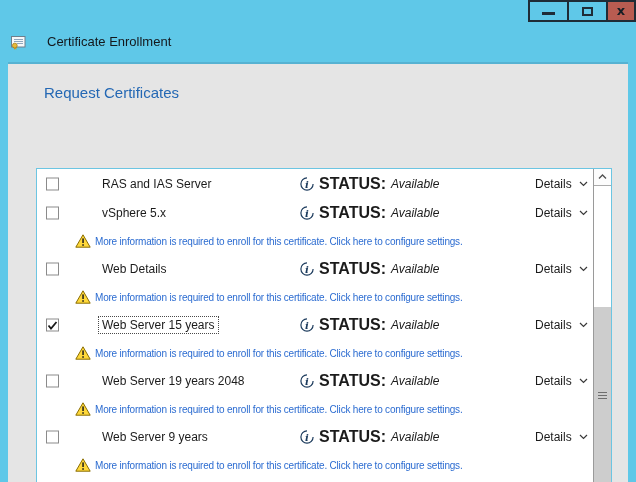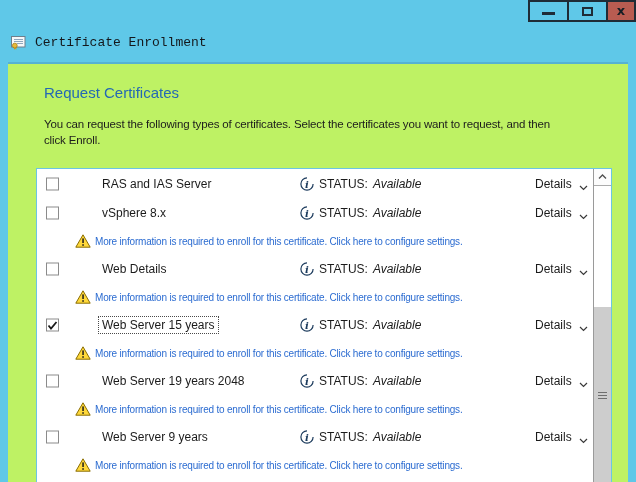--- a/index.html
+++ b/index.html
@@ -23,25 +23,25 @@
   .win-btn{
     width:41px;height:22px;border:2px solid #1f2c36;margin-left:-2px;
     display:flex;align-items:center;justify-content:center;background:transparent;cursor:pointer;
   }
   .win-btn:first-child{margin-left:0;}
   .win-btn.close{background:var(--close-button);width:30px;}
   .glyph-min{width:13px;height:3px;background:#1f2c36;margin-top:5px;}
   .glyph-max{width:11px;height:9px;border:2px solid #1f2c36;background:transparent;}
   .glyph-close{font:bold 13px "DejaVu Sans",sans-serif;color:#141d24;line-height:1;margin-top:-1px;}
   
-  .title-row{position:absolute;top:34px;left:10px;display:flex;align-items:center;gap:8px;font-family:Liberation Mono, monospace;}
+  .title-row{position:absolute;top:34px;left:10px;display:flex;align-items:flex-start;gap:20px;}
   .title-text{font-size:13px;color:#14181c;}
   
   .panel{
-    position:absolute;left:8px;right:8px;top:62px;bottom:0;background:#bef264;
+    position:absolute;left:8px;right:8px;top:62px;bottom:0;background:#e5e5e5;
     border-top:2px solid #56b2d2;
   }
   .page-heading{position:absolute;left:36px;top:20px;font-size:15px;color:var(--heading);}
   .page-desc{position:absolute;left:36px;top:52px;font-size:11.5px;letter-spacing:-0.15px;line-height:16px;color:#1c1c1c;}
   .page-desc span{display:block;white-space:nowrap;}
   
   .cert-list{
     position:absolute;left:28px;right:16px;top:104px;bottom:-2px;
     border:1px solid var(--list-border);background:#fff;overflow:hidden;
   }
@@ -57,25 +57,25 @@
   .checkbox.checked .check{display:block;}
   .cert-label{
     position:absolute;left:27px;top:50%;transform:translateY(-50%);
     font-size:12px;padding:1px 3px;white-space:nowrap;cursor:default;margin-left:35px;
   }
   .cert-label.focused{outline:1px dotted #4a4a4a;}
   .status-group{
     position:absolute;left:263px;top:50%;transform:translateY(-50%);
     display:flex;align-items:center;gap:5px;white-space:nowrap;
   }
-  .status-label{font-weight:normal;font-size:12px;}
+  .status-label{font-weight:bold;font-size:16px;}
   .status-value{font-size:12px;font-style:italic;}
   .details-group{
     position:absolute;left:498px;top:50%;transform:translateY(-50%);
-    display:flex;align-items:flex-end;gap:7px;font-size:12px;cursor:pointer;white-space:nowrap;
+    display:flex;align-items:center;gap:7px;font-size:12px;cursor:pointer;white-space:nowrap;
   }
   .cert-warning{position:relative;height:28px;}
   .warning-icon{position:absolute;left:38px;top:50%;transform:translateY(-50%);display:flex;}
   .warning-text{
     position:absolute;left:58px;top:50%;transform:translateY(-50%);
     font-size:10px;letter-spacing:-0.2px;color:var(--link);white-space:nowrap;cursor:pointer;
   }
   .tri-fill{fill:var(--warning-yellow);}
   
   .scrollbar{
@@ -116,24 +116,20 @@
       <line x1="7" y1="9.5" x2="13" y2="9.5" stroke="#8fa6bd" stroke-width="1"></line>
       <polygon points="3.2,12 4.4,16 5.2,14.6 6.2,16 6.8,12" fill="#c9a227"></polygon>
       <circle cx="4.8" cy="11.6" r="2.4" fill="#e8b93c" stroke="#a87f16" stroke-width="0.8"></circle>
     </svg>
   </span>
   <span class="title-text">Certificate Enrollment</span>
 </div>
 
 <div class="panel">
   <div class="page-heading">Request Certificates</div>
-  <div class="page-desc">
-    <span>You can request the following types of certificates. Select the certificates you want to request, and then</span>
-    <span>click Enroll.</span>
-  </div>
 
   <div class="cert-list">
     <div class="rows">
   <div class="cert-block no-warning">
     <div class="cert-main">
       <span class="checkbox">
         
       </span>
       <span class="cert-label">RAS and IAS Server</span>
       <span class="status-group">
@@ -152,21 +148,21 @@
       </span>
     </div>
 
   </div>
 
   <div class="cert-block">
     <div class="cert-main">
       <span class="checkbox">
         
       </span>
-      <span class="cert-label">vSphere 8.x</span>
+      <span class="cert-label">vSphere 5.x</span>
       <span class="status-group">
         <svg width="14" height="14" viewBox="0 0 14 14">
           <path d="M7 0.9 A6.1 6.1 0 1 0 13.1 7" fill="none" stroke="#1b3a5c" stroke-width="1.2"></path>
           <text x="5" y="10.5" font-family="DejaVu Serif, serif" font-style="italic" font-weight="bold" font-size="10" fill="#1b3a5c">i</text>
         </svg>
         <span class="status-label">STATUS:</span>
         <span class="status-value">Available</span>
       </span>
       <span class="details-group">
         <span class="details-label">Details</span>

